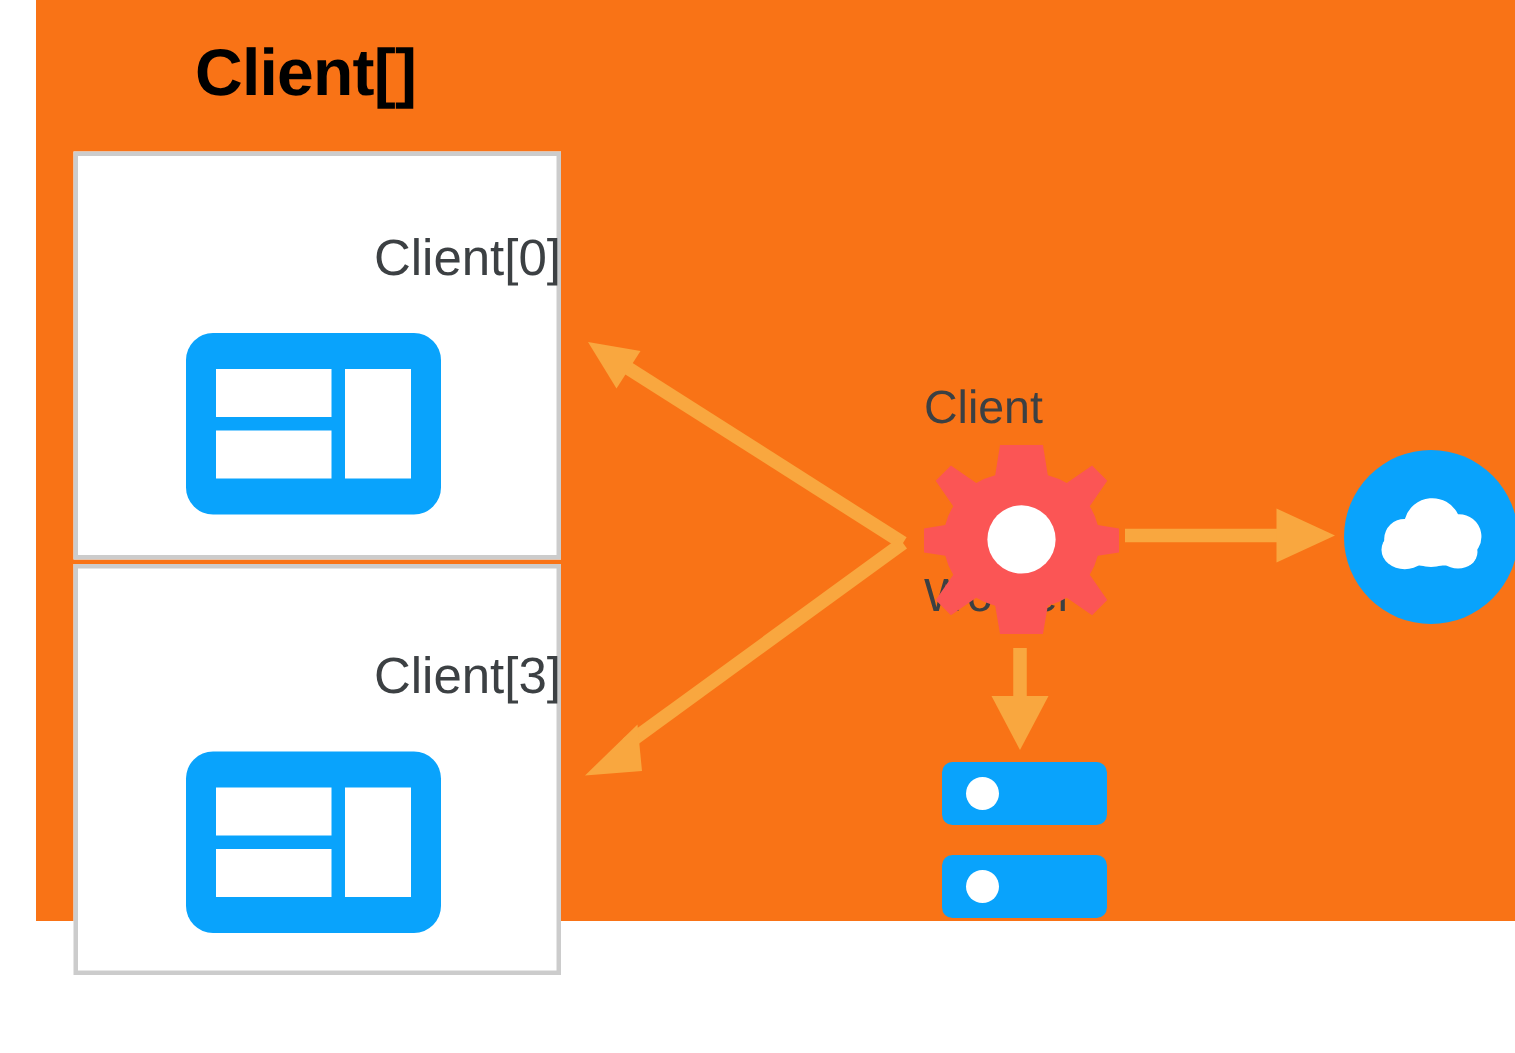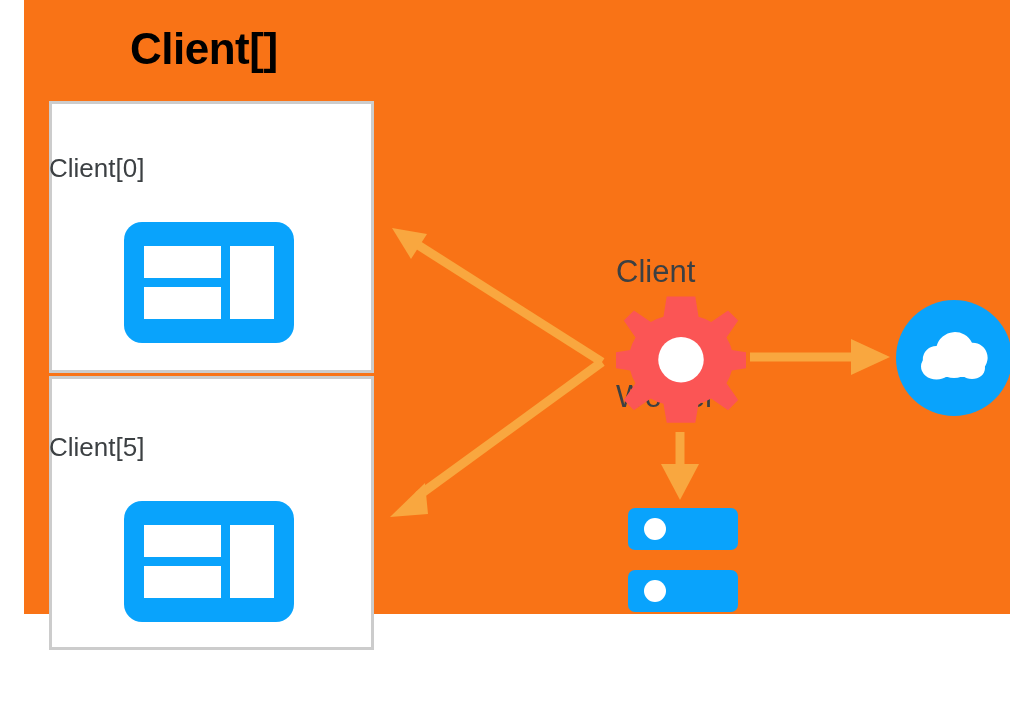--- a/index.html
+++ b/index.html
@@ -25,26 +25,26 @@
     top: 27px;
     font-size: 44px;
     font-weight: 700;
     color: #000000;
     letter-spacing: -0.5px;
     line-height: 1;
     white-space: nowrap;
   }
   .client-label {
     position: absolute;
-    font-size: 26px;
+    font-size: 34px;
     font-weight: 400;
     color: #3c4043;
     line-height: 1;
     white-space: nowrap;
-    text-align: left;
+    text-align: right;
     width: 325px;
     left: 25px;
   }
   #client0-label { top: 155px; }
   #client1-label { top: 434px; }
 
   .sw-label {
     position: absolute;
     left: 592px;
     top: 168px;
@@ -162,21 +162,21 @@
   <div class="client-label" id="client0-label">Client[0]</div>
   <div class="browser-icon" id="browser-icon-0">
     <div class="col-left">
       <div class="pane"></div>
       <div class="pane"></div>
     </div>
     <div class="col-right"></div>
   </div>
 
   <div class="client-box" id="client-box-1"></div>
-  <div class="client-label" id="client1-label">Client[5]</div>
+  <div class="client-label" id="client1-label">Client[3]</div>
   <div class="browser-icon" id="browser-icon-1">
     <div class="col-left">
       <div class="pane"></div>
       <div class="pane"></div>
     </div>
     <div class="col-right"></div>
   </div>
 
   <div class="sw-label">
     <div>Client</div>

